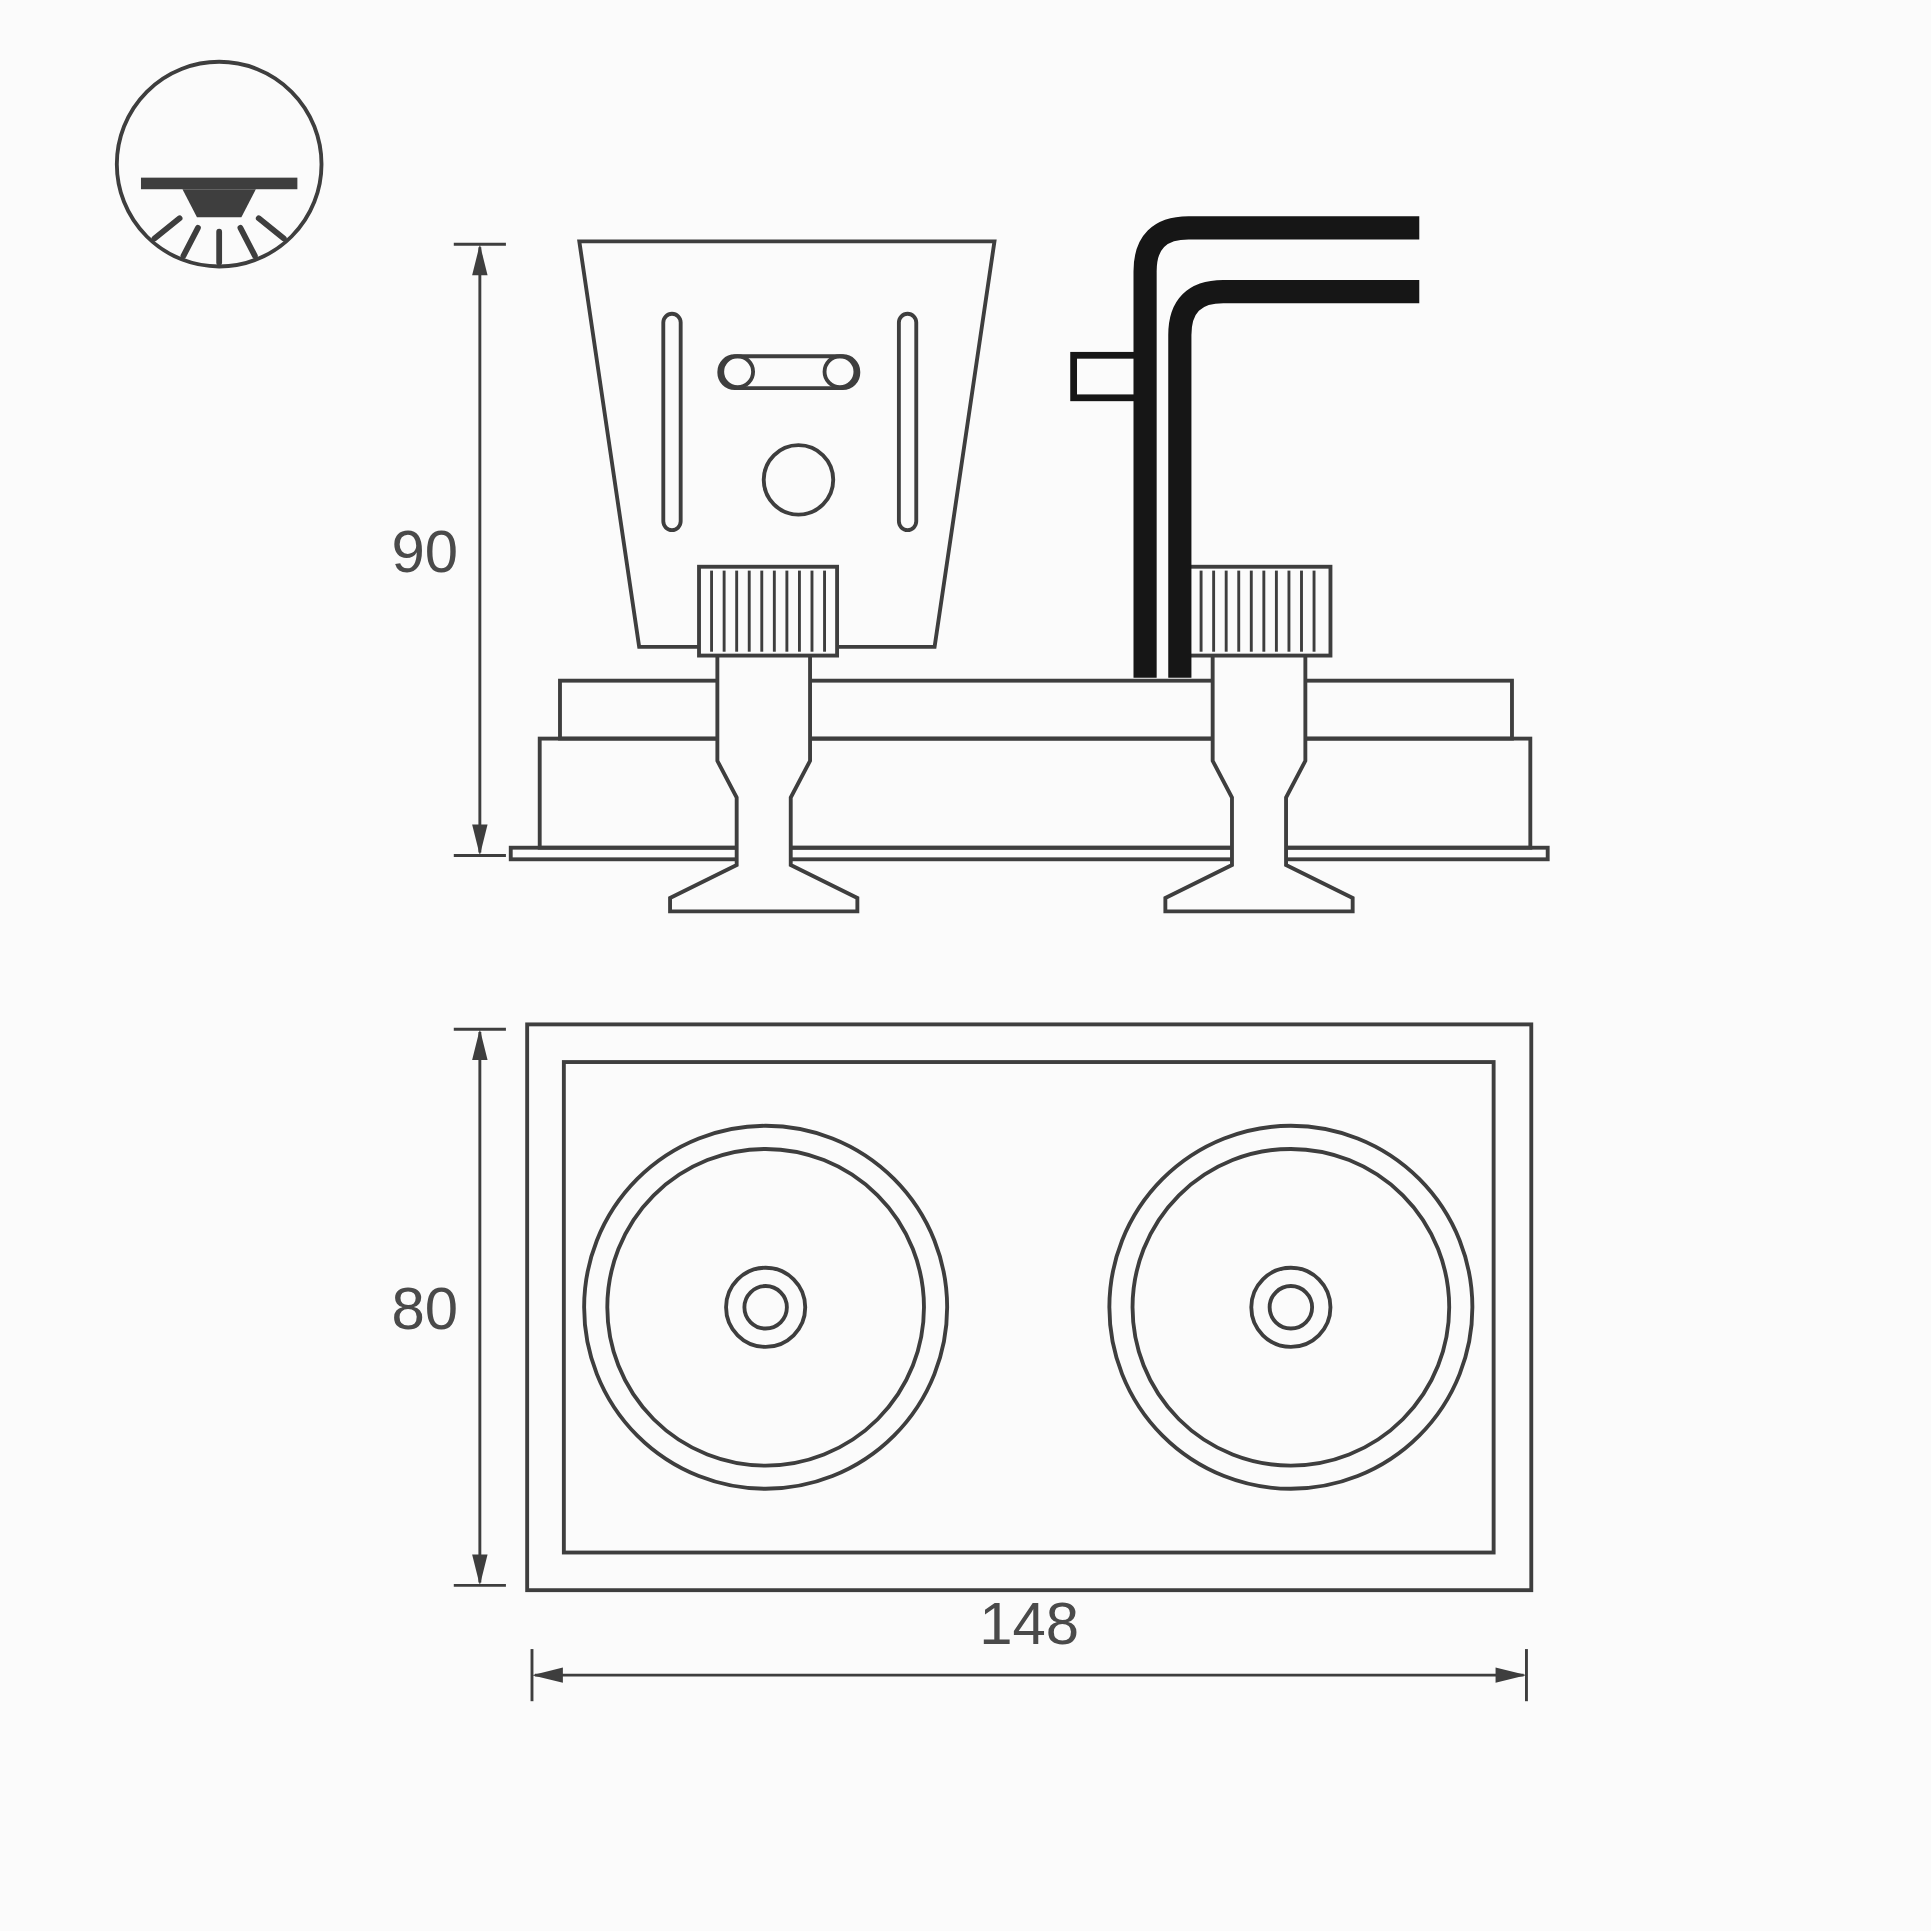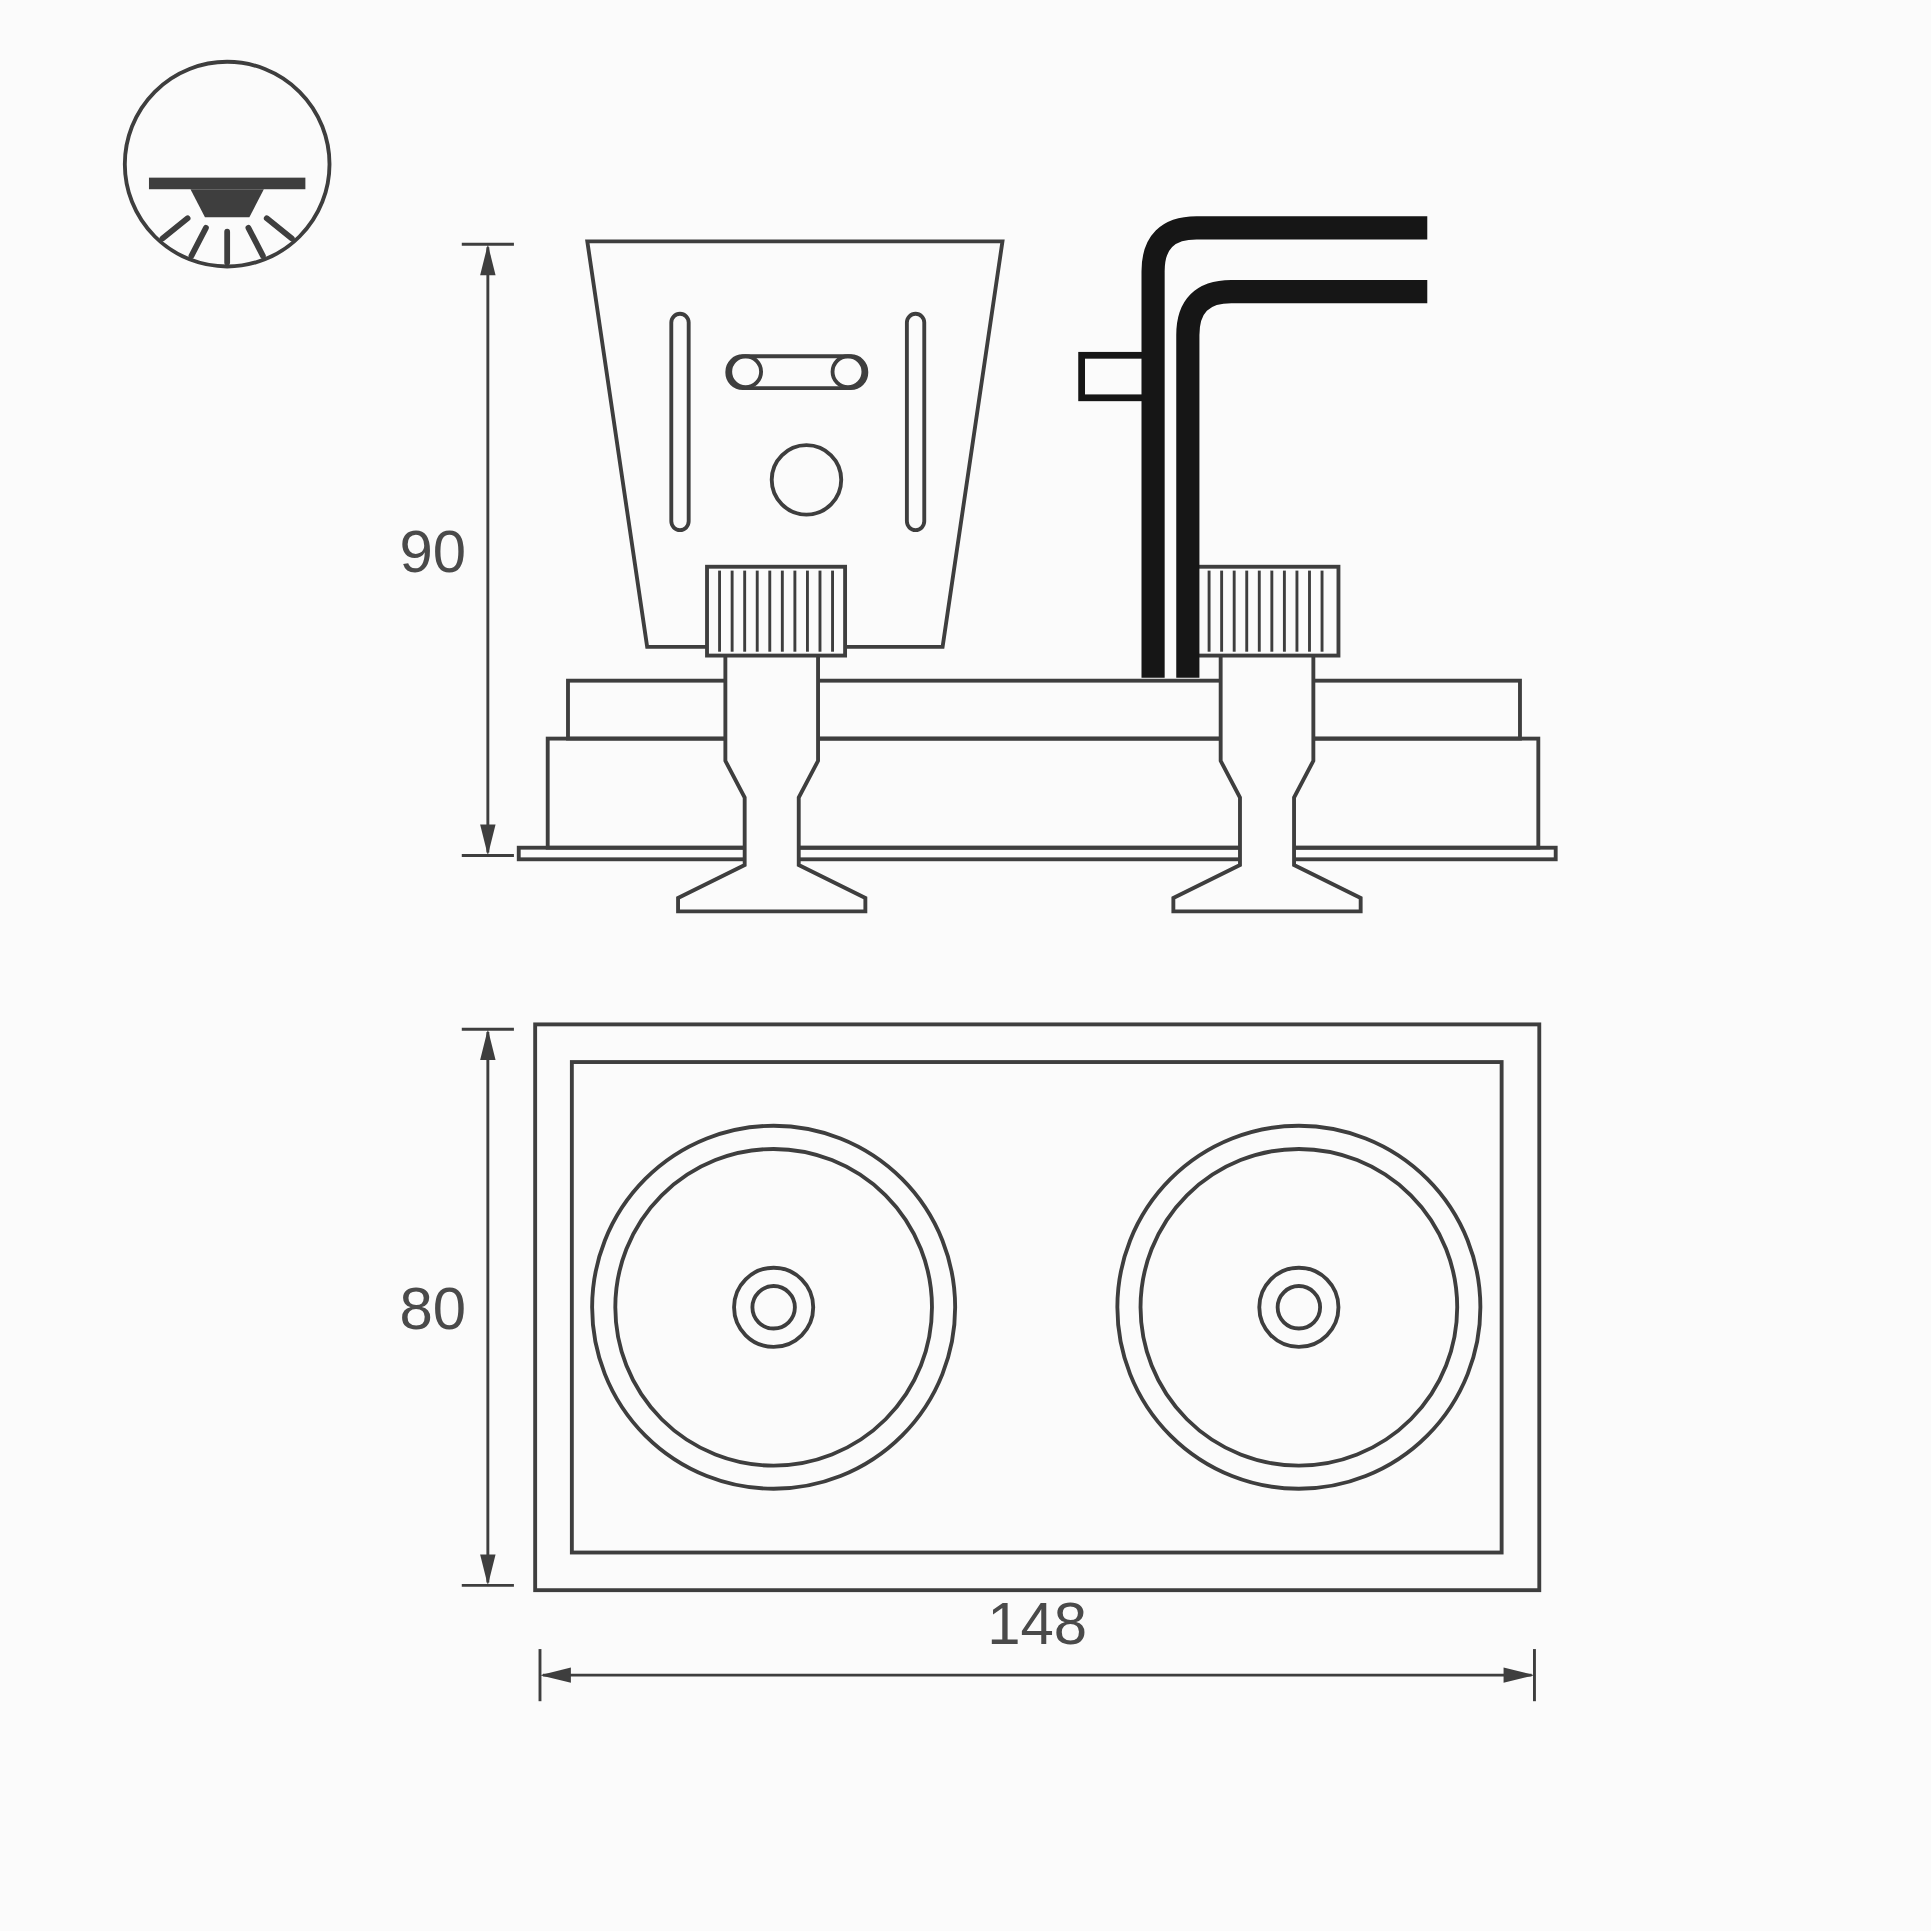--- a/index.html
+++ b/index.html
@@ -6,21 +6,20 @@
     margin: 0;
     padding: 0;
     background: var(--background, #fbfbfb);
   }
   .canvas {
     width: 1864px;
     height: 1931px;
     position: relative;
     background: var(--background, #fbfbfb);
     overflow: hidden;
-    padding-left: 8px;
   }
   svg { display: block; }
   .ln   { fill: none; stroke: var(--line, #3e3e3e); stroke-width: 4; }
   .lnf  { fill: var(--background, #fbfbfb); stroke: var(--line, #3e3e3e); stroke-width: 4; }
   .solid{ fill: var(--line, #3e3e3e); stroke: none; }
   .fin  { fill: none; stroke: var(--line, #3e3e3e); stroke-width: 3; }
   .dim  { fill: none; stroke: var(--line, #3e3e3e); stroke-width: 3; }
   .arrow{ fill: var(--line, #3e3e3e); stroke: none; }
   .cable{ fill: none; stroke: var(--cable, #161616); stroke-width: 24; }
   .clamp{ fill: var(--background, #fbfbfb); stroke: var(--cable, #161616); stroke-width: 7; }

